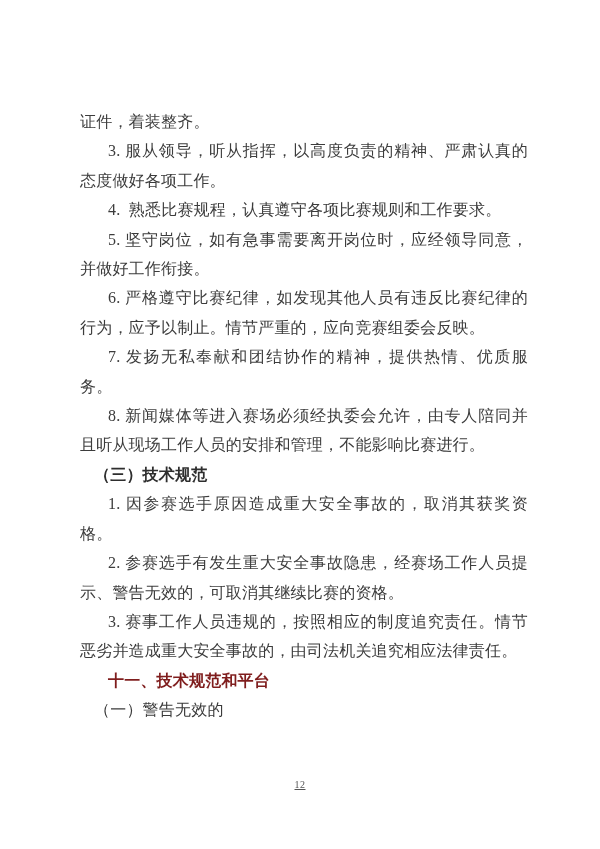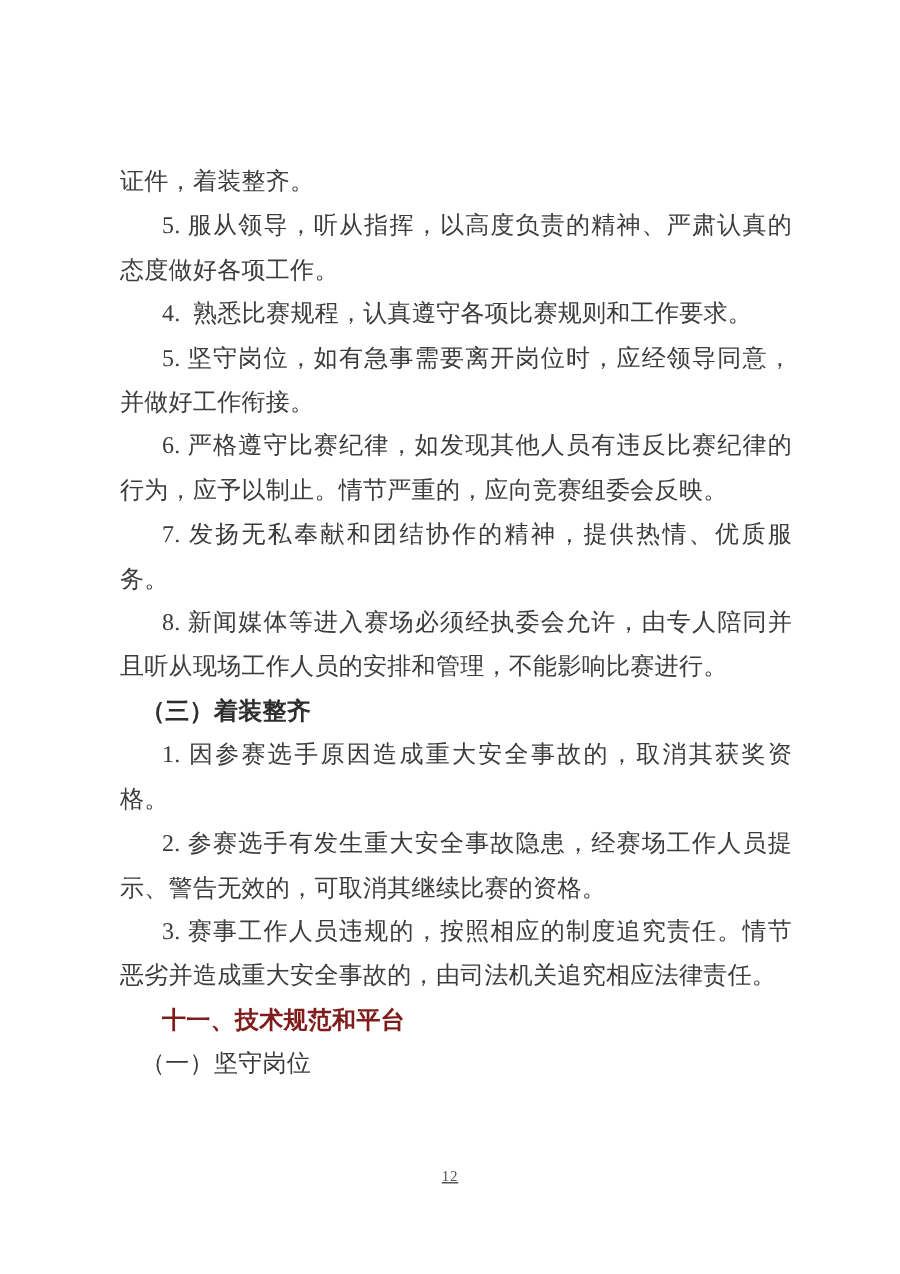--- a/index.html
+++ b/index.html
@@ -66,27 +66,27 @@
     font-family: "Liberation Serif", "DejaVu Serif", serif;
     text-decoration: underline;
   }
 </style>
 </head>
 <body>
 
 <div class="page">
   <div class="content">
     <p class="p-cont">证件，着装整齐。</p>
-    <p class="p-body">5. 服从领导，听从指挥，以高度负责的精神、严肃认真的态度做好各项工作。</p>
+    <p class="p-body">3. 服从领导，听从指挥，以高度负责的精神、严肃认真的态度做好各项工作。</p>
     <p class="p-body">4.&nbsp; 熟悉比赛规程，认真遵守各项比赛规则和工作要求。</p>
     <p class="p-body">5. 坚守岗位，如有急事需要离开岗位时，应经领导同意，并做好工作衔接。</p>
     <p class="p-body">6. 严格遵守比赛纪律，如发现其他人员有违反比赛纪律的行为，应予以制止。情节严重的，应向竞赛组委会反映。</p>
     <p class="p-body">7. 发扬无私奉献和团结协作的精神，提供热情、优质服务。</p>
     <p class="p-body">8. 新闻媒体等进入赛场必须经执委会允许，由专人陪同并且听从现场工作人员的安排和管理，不能影响比赛进行。</p>
-    <p class="p-sub-bold">（三）着装整齐</p>
+    <p class="p-sub-bold">（三）技术规范</p>
     <p class="p-body">1. 因参赛选手原因造成重大安全事故的，取消其获奖资格。</p>
     <p class="p-body">2. 参赛选手有发生重大安全事故隐患，经赛场工作人员提示、警告无效的，可取消其继续比赛的资格。</p>
     <p class="p-body">3. 赛事工作人员违规的，按照相应的制度追究责任。情节恶劣并造成重大安全事故的，由司法机关追究相应法律责任。</p>
     <p class="p-chapter">十一、技术规范和平台</p>
-    <p class="p-sub-kai">（一）坚守岗位</p>
+    <p class="p-sub-kai">（一）警告无效的</p>
   </div>
   <div class="page-number">12</div>
 </div>
 
 </body></html>

